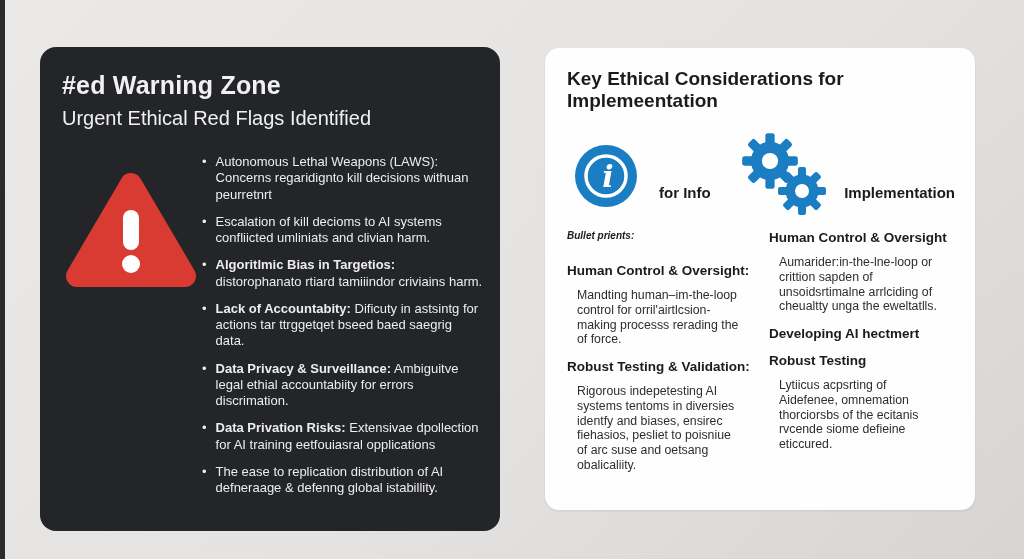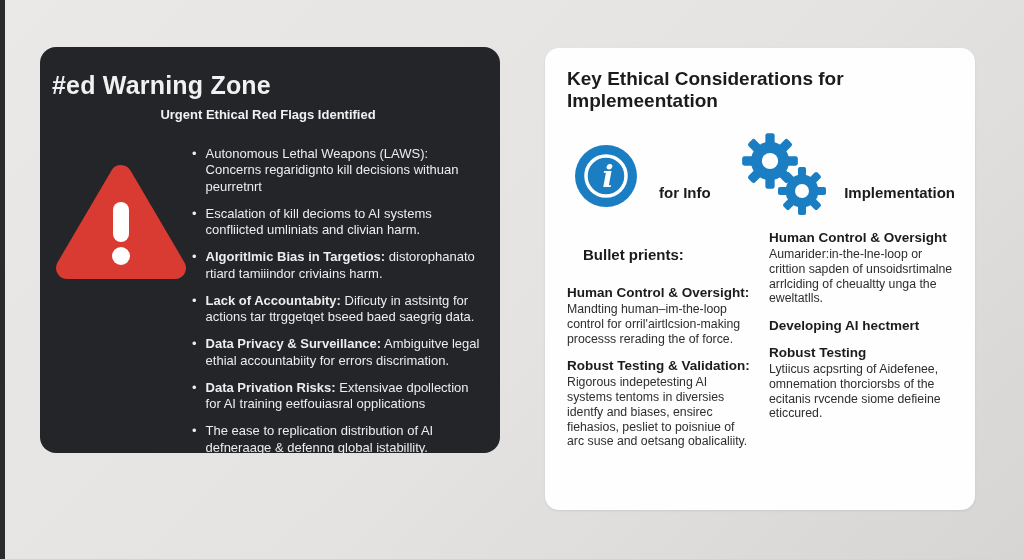--- a/index.html
+++ b/index.html
@@ -12,26 +12,26 @@
   html,body{margin:0;padding:0;}
   body{
     width:1024px;height:559px;position:relative;overflow:hidden;
     background:linear-gradient(135deg,#eae9e7 0%,#e4e3e1 55%,#d6d5d3 100%);
     font-family:"Liberation Sans",sans-serif;
   }
   .edge-bar{position:absolute;left:0;top:0;width:5px;height:559px;background:#2a2b2d;}
 
   
   .card-dark{
-    position:absolute;left:40px;top:47px;width:460px;height:406px;
+    position:absolute;left:40px;top:47px;width:460px;height:484px;
     background:var(--dark);border-radius:16px;color:#f1f1f1;
-    padding:24px 16px 20px 10px;overflow:hidden;
+    padding:24px 16px 20px 20px;overflow:hidden;
   }
   .card-dark .title{font-size:25px;font-weight:700;letter-spacing:.2px;margin:0 0 7px 2px;}
-  .card-dark .subtitle{font-size:13px;font-weight:700;margin:0 0 0 2px;text-align:center;}
+  .card-dark .subtitle{font-size:20px;font-weight:400;margin:0 0 0 2px;}
   .warn-row{display:flex;margin-top:24px;}
   .warn-icon-wrap{width:142px;flex:none;display:flex;justify-content:center;padding-top:16px;}
   .t-fill{fill:var(--red);stroke:var(--red);}
   .bullets{flex:1;list-style:none;margin:0;padding:0;display:flex;flex-direction:column;gap:11px;
     font-size:13px;line-height:1.25;color:#ededed;}
   .bullets li{display:flex;gap:9px;}
   .bullets .dot{flex:none;font-size:13px;line-height:1.25;}
   .bullets .lead{font-weight:700;}
 
   
@@ -48,26 +48,26 @@
   .icon-group.first{width:212px;}
   .icon-label{font-weight:700;font-size:15px;margin-left:22px;margin-top:28px;}
   .gears{position:relative;width:95px;height:92px;flex:none;}
   .gear-big{position:absolute;left:0;top:0;width:58px;height:58px;}
   .gear-small{position:absolute;left:36px;top:34px;width:50px;height:50px;}
   .g-fill{fill:var(--blue);}
   .icon-group .icon-label.impl{margin-left:8px;}
 
   .cols{display:flex;gap:16px;margin-top:6px;}
   .col{flex:1;min-width:0;}
-  .col-header{font-weight:700;font-size:15px;margin:16px;}
+  .col-header{font-weight:700;font-size:10px;margin:0;font-style:italic;}
   .col.c0 .col-header{margin-bottom:22px;}
   .col.c1 .col-header{margin-bottom:8px;}
   .sec{margin-bottom:12px;}
   .sec-title{font-weight:700;font-size:13.5px;margin:0 0 2px 0;}
-  .sec-body{font-size:12.3px;line-height:1.2;color:#2e2e2e;margin:0;}
+  .sec-body{font-size:12.3px;line-height:1.2;color:#2e2e2e;margin:10px;}
 </style>
 </head>
 <body>
 
 <div class="edge-bar"></div>
 
 <section class="card-dark">
   <h1 class="title">#ed Warning Zone</h1>
   <h2 class="subtitle">Urgent Ethical Red Flags Identified</h2>
 

